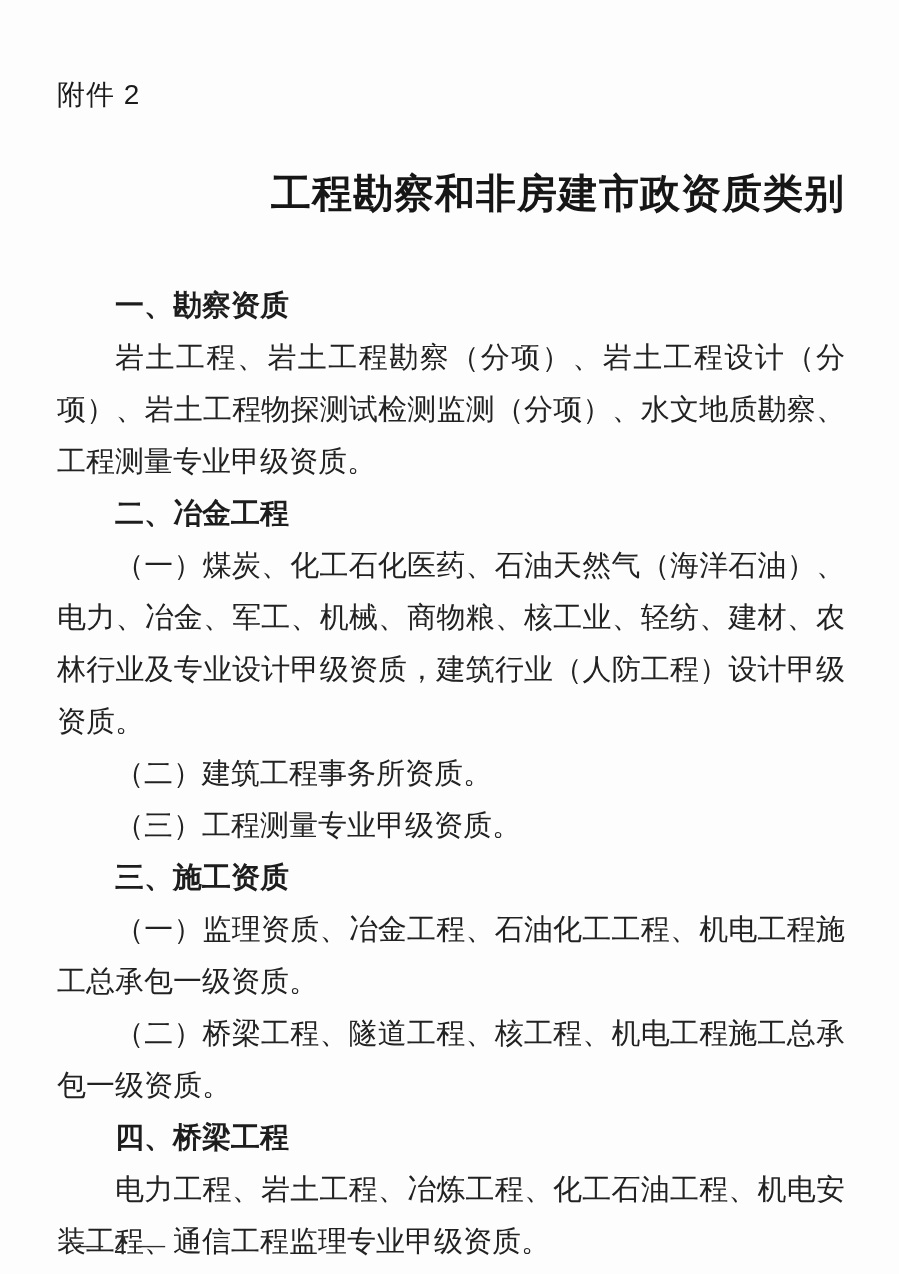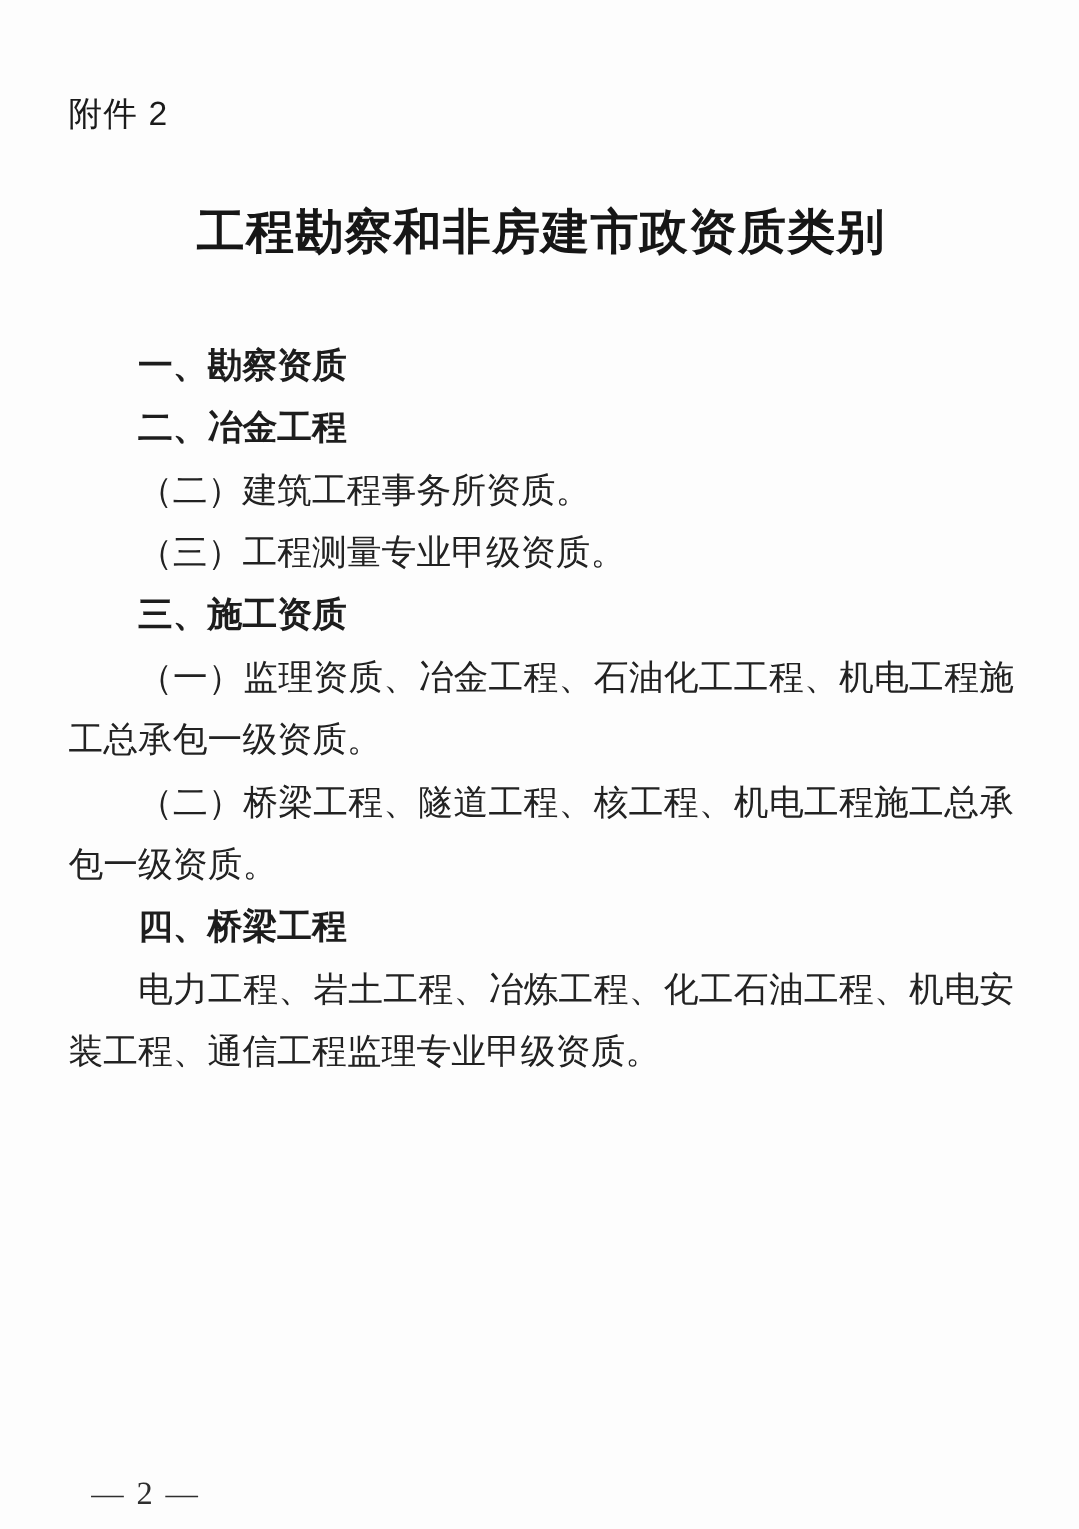--- a/index.html
+++ b/index.html
@@ -19,21 +19,21 @@
     color: #1f1f1f;
   }
   .attachment {
     font-size: 28px;
     font-weight: 500;
     color: #1b1b1b;
     letter-spacing: 1px;
   }
   .doc-title {
     margin: 52px 0 0 0;
-    text-align: center;
+    text-align: right;
     font-size: 40px;
     font-weight: 700;
     color: #161616;
     letter-spacing: 1px;
   }
   .doc-body {
     margin-top: 58px;
     font-size: 29px;
     line-height: 52px;
     text-align: justify;
@@ -64,21 +64,23 @@
 </head>
 <body>
 
 <div class="page">
   <div class="attachment">附件 2</div>
 
   <h1 class="doc-title">工程勘察和非房建市政资质类别</h1>
 
   <div class="doc-body" id="doc-body">
       <p class="section-heading">一、勘察资质</p>
+      <p class="section-paragraph">岩土工程、岩土工程勘察（分项）、岩土工程设计（分项）、岩土工程物探测试检测监测（分项）、水文地质勘察、工程测量专业甲级资质。</p>
       <p class="section-heading">二、冶金工程</p>
+      <p class="section-paragraph">（一）煤炭、化工石化医药、石油天然气（海洋石油）、电力、冶金、军工、机械、商物粮、核工业、轻纺、建材、农林行业及专业设计甲级资质，建筑行业（人防工程）设计甲级资质。</p>
       <p class="section-paragraph">（二）建筑工程事务所资质。</p>
       <p class="section-paragraph">（三）工程测量专业甲级资质。</p>
       <p class="section-heading">三、施工资质</p>
       <p class="section-paragraph">（一）监理资质、冶金工程、石油化工工程、机电工程施工总承包一级资质。</p>
       <p class="section-paragraph">（二）桥梁工程、隧道工程、核工程、机电工程施工总承包一级资质。</p>
       <p class="section-heading">四、桥梁工程</p>
       <p class="section-paragraph">电力工程、岩土工程、冶炼工程、化工石油工程、机电安装工程、通信工程监理专业甲级资质。</p>
     </div>
 
   <div class="page-footer">— 2 —</div>

